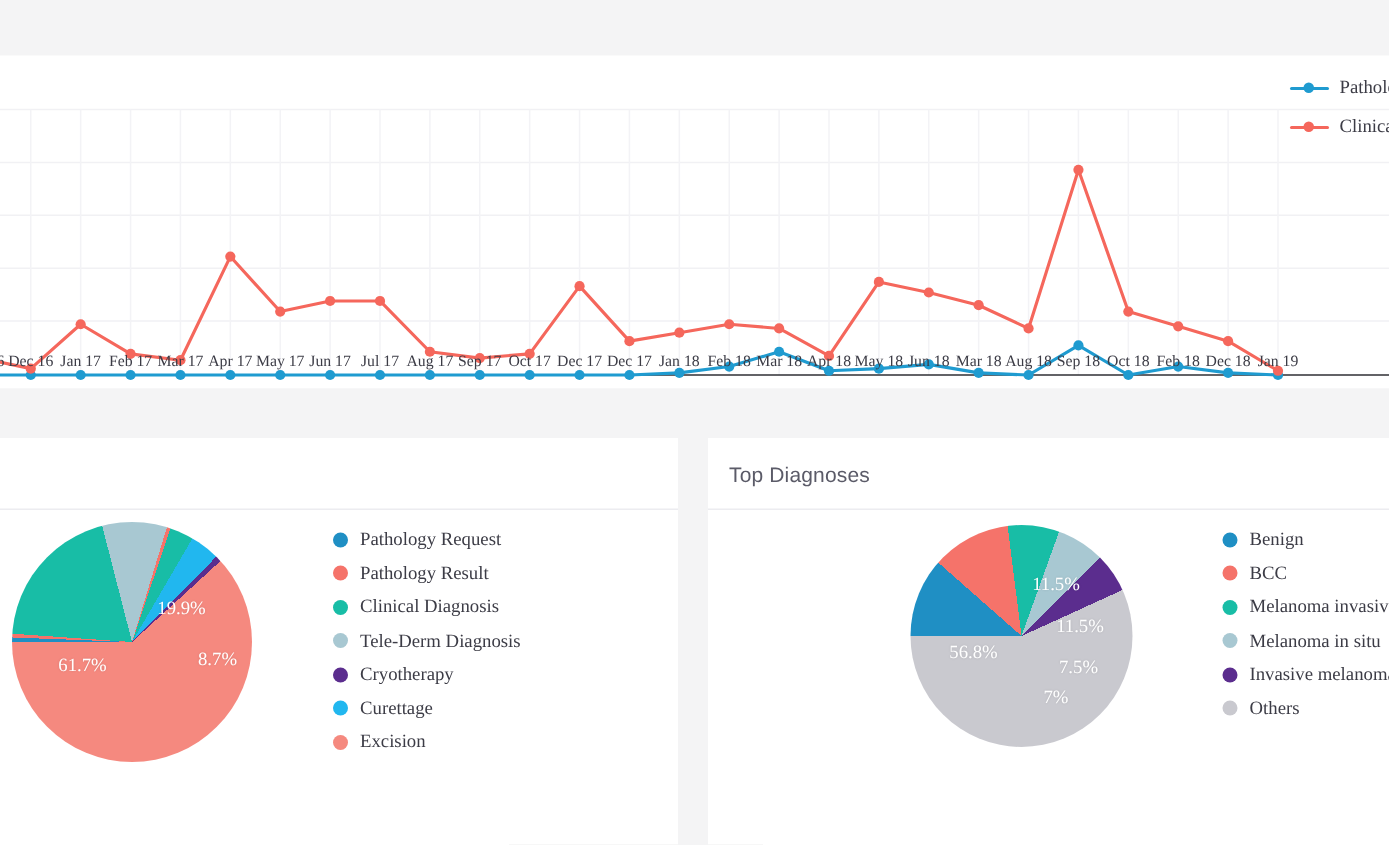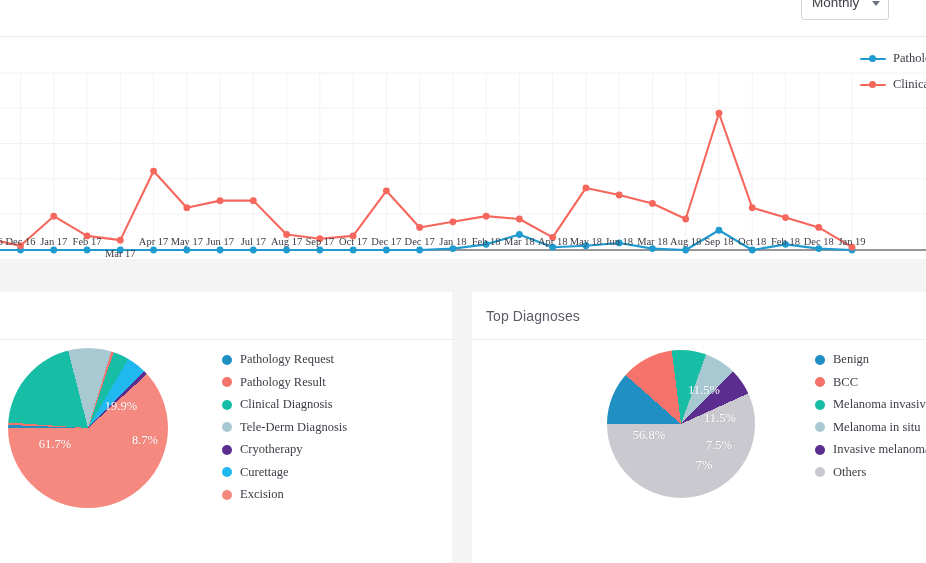--- a/index.html
+++ b/index.html
@@ -81,27 +81,20 @@
   .pie-legend{position:absolute;}
   .pl-row{display:flex;align-items:center;margin-bottom:7.5px;white-space:nowrap;}
   .pl-dot{width:10px;height:10px;border-radius:50%;margin-right:8px;flex:0 0 auto;}
   .pl-txt{font-family:"Liberation Serif", serif;font-size:12.5px;color:#3c3c46;}
 </style>
 </head>
 <body>
 
 <div class="page">
 
-  <div class="toolbar">
-    <div class="select-wrap">
-      <span class="sel-label">Monthly</span>
-      <span class="caret"></span>
-    </div>
-    <div class="cut-label">Cu</div>
-  </div>
 
   <div class="chart-card">
     <svg class="plot" id="linechart" viewBox="0 0 926 222" preserveAspectRatio="none">
         <line x1="0" y1="36" x2="926" y2="36" stroke="#f1f1f4" stroke-width="1"></line>
         <line x1="0" y1="71.25" x2="926" y2="71.25" stroke="#f1f1f4" stroke-width="1"></line>
         <line x1="0" y1="106.5" x2="926" y2="106.5" stroke="#f1f1f4" stroke-width="1"></line>
         <line x1="0" y1="141.75" x2="926" y2="141.75" stroke="#f1f1f4" stroke-width="1"></line>
         <line x1="0" y1="177" x2="926" y2="177" stroke="#f1f1f4" stroke-width="1"></line>
         <line x1="20.51851851851852" y1="36" x2="20.51851851851852" y2="213" stroke="#f3f3f6" stroke-width="1"></line>
         <line x1="53.77777777777777" y1="36" x2="53.77777777777777" y2="213" stroke="#f3f3f6" stroke-width="1"></line>
@@ -184,21 +177,21 @@
         <circle cx="785.4814814814815" cy="180.57" r="3.4" fill="#f5675c"></circle>
         <circle cx="818.7407407407406" cy="190.44" r="3.4" fill="#f5675c"></circle>
         <circle cx="852" cy="210.18" r="3.4" fill="#f5675c"></circle>
       </svg>
 
     <div class="xlabels" id="xlabels">
         <span style="left: -12.7407px;">Nov 16</span>
         <span style="left: 20.5185px;">Dec 16</span>
         <span style="left: 53.7778px;">Jan 17</span>
         <span style="left: 87.037px;">Feb 17</span>
-        <span style="left: 120.296px; margin-top: 12px;">Mar 17</span>
+        <span style="left: 120.296px;">Mar 17</span>
         <span style="left: 153.556px; text-align: center;">Apr 17</span>
         <span style="left: 186.815px;">May 17</span>
         <span style="left: 220.074px;">Jun 17</span>
         <span style="left: 253.333px;">Jul 17</span>
         <span style="left: 286.593px;">Aug 17</span>
         <span style="left: 319.852px;">Sep 17</span>
         <span style="left: 353.111px;">Oct 17</span>
         <span style="left: 386.37px;">Dec 17</span>
         <span style="left: 419.63px;">Dec 17</span>
         <span style="left: 452.889px;">Jan 18</span>

